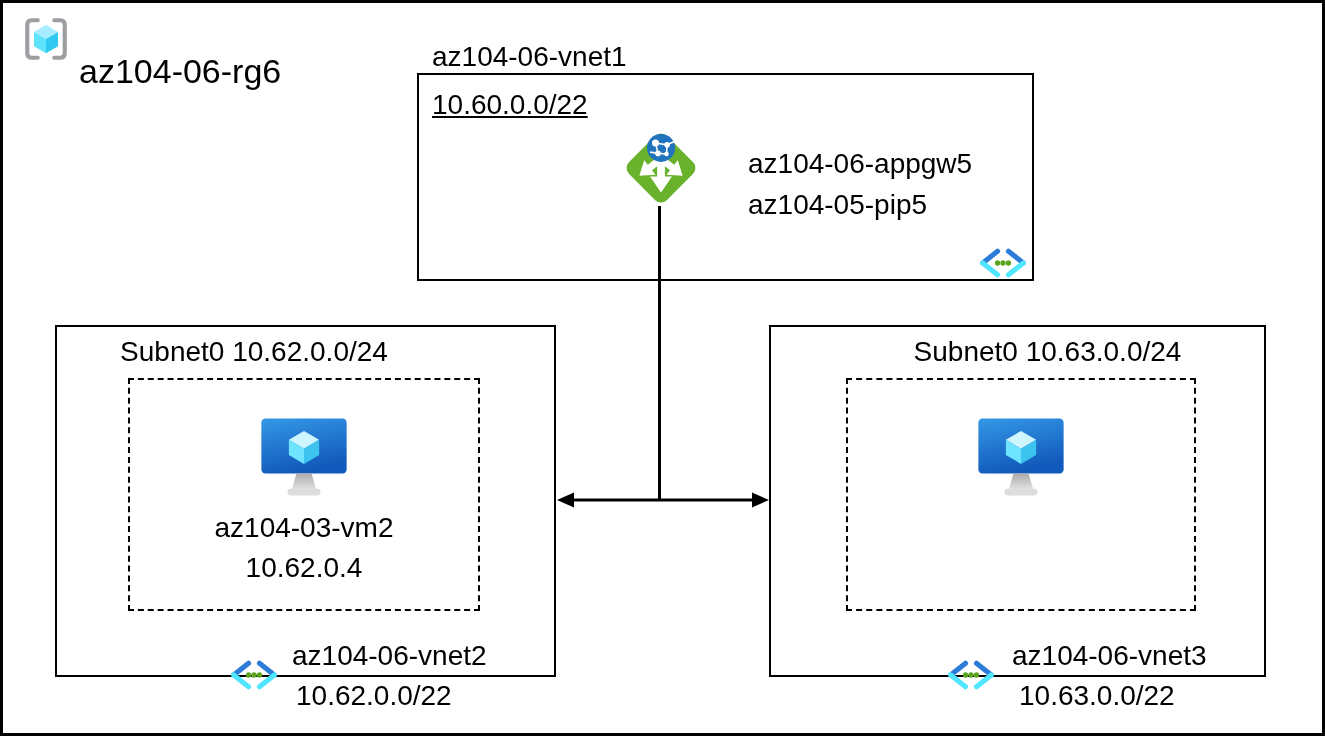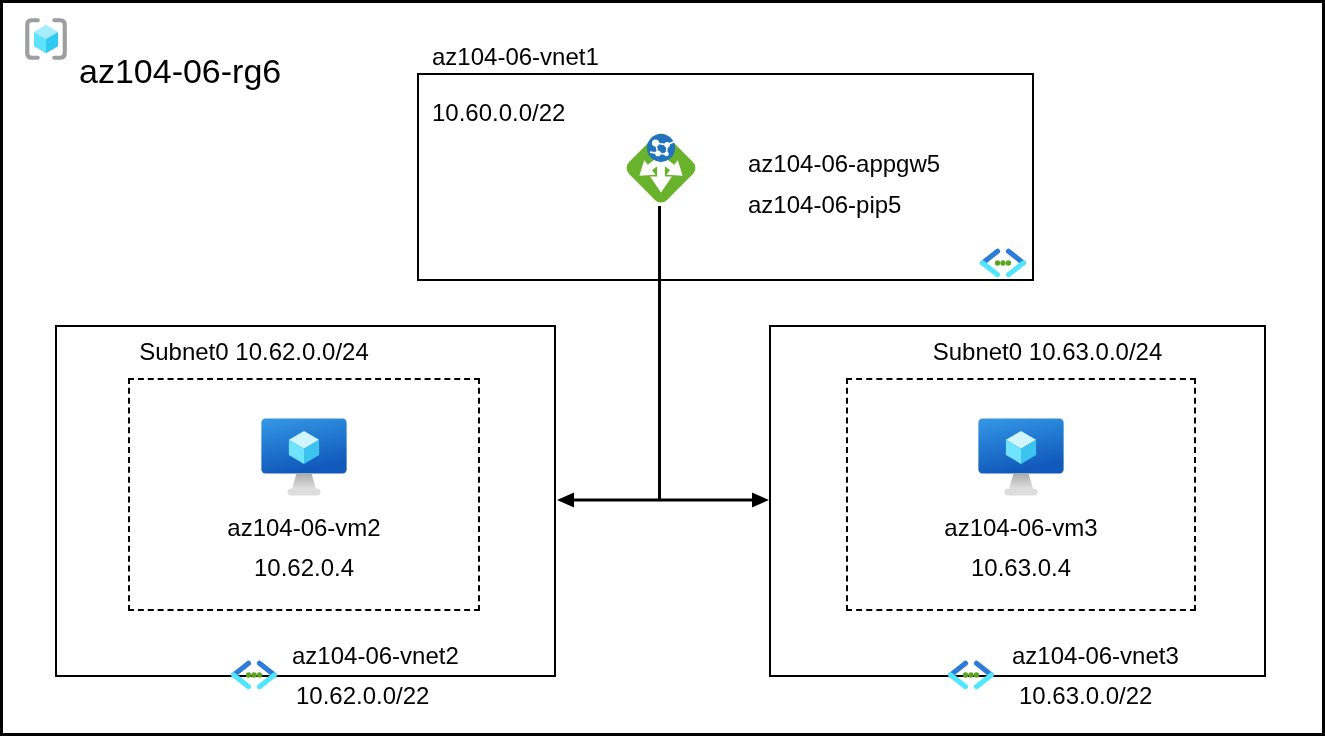--- a/index.html
+++ b/index.html
@@ -5,42 +5,42 @@
   html,body { margin:0; padding:0; background:#ffffff; }
   .canvas {
     position:relative; width:1325px; height:736px;
     border:3px solid #000; box-sizing:border-box;
     background:#fff; overflow:hidden;
     font-family:"Liberation Sans", sans-serif; color:#000;
   }
   .abs { position:absolute; }
   .box { position:absolute; border:2px solid #000; box-sizing:border-box; background:transparent; }
   .dashed { position:absolute; border:2px dashed #000; box-sizing:border-box; }
-  .lbl { position:absolute; font-size:24px; white-space:nowrap; line-height:36px; }
+  .lbl { position:absolute; font-size:28px; white-space:nowrap; line-height:36px; }
   .center { text-align:center; }
   .vline { position:absolute; background:#000; }
   .two-line div { line-height:41px;margin-left:35px; }
 </style>
 </head>
 <body>
 
 <div class="canvas">
 
   <svg class="abs" style="left:19px; top:12px;" width="48" height="48" viewBox="0 0 64 64">
     <path d="M21 7 h-8 q-6 0 -6 6 v38 q0 6 6 6 h8" fill="none" stroke="#9C9EA1" stroke-width="5.5" stroke-linecap="round"></path>
     <path d="M43 7 h8 q6 0 6 6 v38 q0 6 -6 6 h-8" fill="none" stroke="#9C9EA1" stroke-width="5.5" stroke-linecap="round"></path>
     <polygon points="32,13 48,22.5 32,32 16,22.5" fill="#A8EDFF"></polygon>
     <polygon points="16,22.5 32,32 32,51 16,41.5" fill="#5FE2FB"></polygon>
     <polygon points="32,32 48,22.5 48,41.5 32,51" fill="#2FC9F1"></polygon>
   </svg>
   <div class="lbl" style="left:76px; top:18px; font-size:34px;margin-top:32px;">az104-06-rg6</div>
 
   <div class="lbl" style="left:429px; top:36px;">az104-06-vnet1</div>
   <div class="box" style="left:414px; top:70px; width:617px; height:208px;"></div>
-  <div class="lbl" style="left:429px; top:92px;">10.60.0.0/22</div>
+  <div class="lbl" style="left:429px; top:84px;text-decoration:underline;">10.60.0.0/22</div>
 
   <svg class="abs" style="left:619px; top:126px;" width="78" height="78" viewBox="0 0 64 64">
     <rect x="10" y="10" width="44" height="44" rx="7" transform="rotate(45 32 32)" fill="#68B22C"></rect>
     <path d="M28.8 22 h6.4 v17 h5.8 L32 52 l-9 -13 h5.8 Z" fill="#fff"></path>
     <g transform="translate(30 26) rotate(52)">
       <path d="M-2.8 0 h5.6 v9 h4.8 L0 20 l-7.6 -11 h4.8 Z" fill="#fff"></path>
     </g>
     <g transform="translate(34 26) rotate(-52)">
       <path d="M-2.8 0 h5.6 v9 h4.8 L0 20 l-7.6 -11 h4.8 Z" fill="#fff"></path>
     </g>
@@ -53,21 +53,21 @@
       <line x1="37" y1="13" x2="42.5" y2="10.5"></line>
       <line x1="29.5" y1="20" x2="23" y2="19"></line>
     </g>
     <circle cx="27.5" cy="11.5" r="2.9" fill="#fff"></circle>
     <circle cx="37" cy="13" r="2.3" fill="#fff"></circle>
     <circle cx="29.5" cy="20" r="2.3" fill="#fff"></circle>
     <circle cx="36.5" cy="20.5" r="1.9" fill="#fff"></circle>
   </svg>
   <div class="lbl two-line" style="left:710px; top:140px;">
     <div>az104-06-appgw5</div>
-    <div>az104-06-pip5</div>
+    <div>az104-05-pip5</div>
   </div>
 
   <svg class="abs" style="left:975px; top:244px;" width="50" height="32" viewBox="0 0 64 40">
     <path d="M25 5 L6 20" stroke="#2C7CD8" stroke-width="6.5" stroke-linecap="round" fill="none"></path>
     <path d="M6 20 L25 35" stroke="#50E6FF" stroke-width="6.5" stroke-linecap="round" fill="none"></path>
     <path d="M39 5 L58 20" stroke="#2C7CD8" stroke-width="6.5" stroke-linecap="round" fill="none"></path>
     <path d="M58 20 L39 35" stroke="#50E6FF" stroke-width="6.5" stroke-linecap="round" fill="none"></path>
     <circle cx="25" cy="20" r="3.4" fill="#5AA41F"></circle>
     <circle cx="32" cy="20" r="3.4" fill="#5AA41F"></circle>
     <circle cx="39" cy="20" r="3.4" fill="#5AA41F"></circle>
@@ -98,21 +98,21 @@
     </defs>
     <rect x="1" y="1" width="62" height="40" rx="3" fill="url(#vmg)"></rect>
     <polygon points="32,10 43,16.5 32,23 21,16.5" fill="#CFF6FF"></polygon>
     <polygon points="21,16.5 32,23 32,34 21,27.5" fill="#6FE4FF"></polygon>
     <polygon points="32,23 43,16.5 43,27.5 32,34" fill="#3CC3EE"></polygon>
     <path d="M26.5 41 h11 l3.5 12 h-18 Z" fill="url(#standg)"></path>
     <rect x="20" y="52" width="24" height="5" rx="2.5" fill="#DDDDDD"></rect>
   </svg>
 
   <div class="lbl center" style="left:125px; top:505px; width:352px; line-height:40px;">
-    <div>az104-06-vm2</div>
+    <div>az104-03-vm2</div>
     <div>10.62.0.4</div>
   </div>
 
   <svg class="abs" style="left:226px; top:656px;" width="50" height="32" viewBox="0 0 64 40">
     <path d="M25 5 L6 20" stroke="#2C7CD8" stroke-width="6.5" stroke-linecap="round" fill="none"></path>
     <path d="M6 20 L25 35" stroke="#50E6FF" stroke-width="6.5" stroke-linecap="round" fill="none"></path>
     <path d="M39 5 L58 20" stroke="#2C7CD8" stroke-width="6.5" stroke-linecap="round" fill="none"></path>
     <path d="M58 20 L39 35" stroke="#50E6FF" stroke-width="6.5" stroke-linecap="round" fill="none"></path>
     <circle cx="25" cy="20" r="3.4" fill="#5AA41F"></circle>
     <circle cx="32" cy="20" r="3.4" fill="#5AA41F"></circle>
@@ -127,24 +127,20 @@
 
   <svg class="abs" style="left:974px; top:414px;" width="88" height="80" viewBox="0 0 64 58">
     <rect x="1" y="1" width="62" height="40" rx="3" fill="url(#vmg)"></rect>
     <polygon points="32,10 43,16.5 32,23 21,16.5" fill="#CFF6FF"></polygon>
     <polygon points="21,16.5 32,23 32,34 21,27.5" fill="#6FE4FF"></polygon>
     <polygon points="32,23 43,16.5 43,27.5 32,34" fill="#3CC3EE"></polygon>
     <path d="M26.5 41 h11 l3.5 12 h-18 Z" fill="url(#standg)"></path>
     <rect x="20" y="52" width="24" height="5" rx="2.5" fill="#DDDDDD"></rect>
   </svg>
 
-  <div class="lbl center" style="left:843px; top:505px; width:350px; line-height:40px;">
-    <div>az104-06-vm3</div>
-    <div>10.63.0.4</div>
-  </div>
 
   <svg class="abs" style="left:943px; top:656px;" width="50" height="32" viewBox="0 0 64 40">
     <path d="M25 5 L6 20" stroke="#2C7CD8" stroke-width="6.5" stroke-linecap="round" fill="none"></path>
     <path d="M6 20 L25 35" stroke="#50E6FF" stroke-width="6.5" stroke-linecap="round" fill="none"></path>
     <path d="M39 5 L58 20" stroke="#2C7CD8" stroke-width="6.5" stroke-linecap="round" fill="none"></path>
     <path d="M58 20 L39 35" stroke="#50E6FF" stroke-width="6.5" stroke-linecap="round" fill="none"></path>
     <circle cx="25" cy="20" r="3.4" fill="#5AA41F"></circle>
     <circle cx="32" cy="20" r="3.4" fill="#5AA41F"></circle>
     <circle cx="39" cy="20" r="3.4" fill="#5AA41F"></circle>
   </svg>

